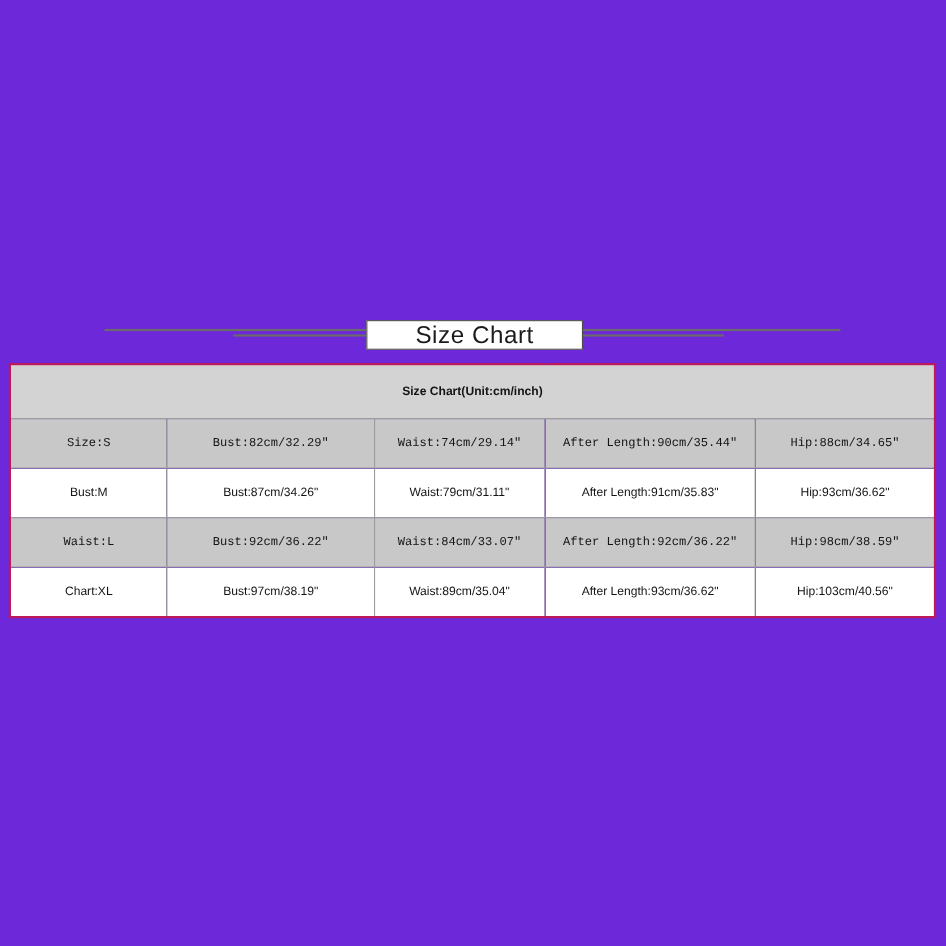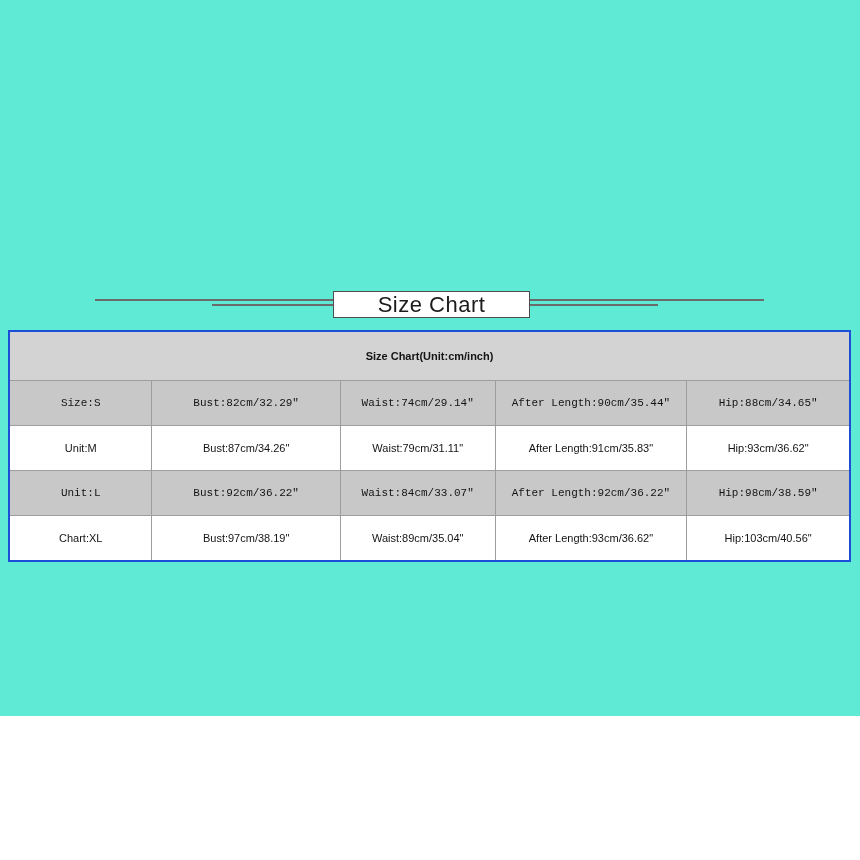--- a/index.html
+++ b/index.html
@@ -4,22 +4,22 @@
 <style>
   html, body {
     margin: 0;
     padding: 0;
     background: #ffffff;
     font-family: "Liberation Sans", sans-serif;
   }
   .canvas {
     position: relative;
     width: 860px;
-    height: 716px;
-    background: #5eead4;
+    height: 860px;
+    background: #6d28d9;
     overflow: hidden;
   }
 
   
   .rule {
     position: absolute;
     height: 2px;
     background: #6b6b6b;
   }
   .rule-left-long  { left: 95px;  top: 299px; width: 238px; }
@@ -48,21 +48,21 @@
   }
 
   
   table.size-table {
     position: absolute;
     left: 8px;
     top: 330px;
     width: 843px;
     border-collapse: collapse;
     table-layout: fixed;
-    border: 2px solid #1d4ed8;
+    border: 2px solid #be185d;
   }
   table.size-table td {
     border: 1px solid #9d9d9d;
     text-align: center;
     vertical-align: middle;
     font-size: 11px;
     color: #141414;
     padding: 0;
     overflow: hidden;
     white-space: nowrap;
@@ -112,29 +112,29 @@
 
       <tr class="row row-gray">
         <td>Size:S</td>
         <td>Bust:82cm/32.29"</td>
         <td>Waist:74cm/29.14"</td>
         <td>After Length:90cm/35.44"</td>
         <td>Hip:88cm/34.65"</td>
       </tr>
 
       <tr class="row row-white">
-        <td>Unit:M</td>
+        <td>Bust:M</td>
         <td>Bust:87cm/34.26"</td>
         <td>Waist:79cm/31.11"</td>
         <td>After Length:91cm/35.83"</td>
         <td>Hip:93cm/36.62"</td>
       </tr>
 
       <tr class="row row-gray">
-        <td>Unit:L</td>
+        <td>Waist:L</td>
         <td>Bust:92cm/36.22"</td>
         <td>Waist:84cm/33.07"</td>
         <td>After Length:92cm/36.22"</td>
         <td>Hip:98cm/38.59"</td>
       </tr>
 
       <tr class="row row-white">
         <td>Chart:XL</td>
         <td>Bust:97cm/38.19"</td>
         <td>Waist:89cm/35.04"</td>

